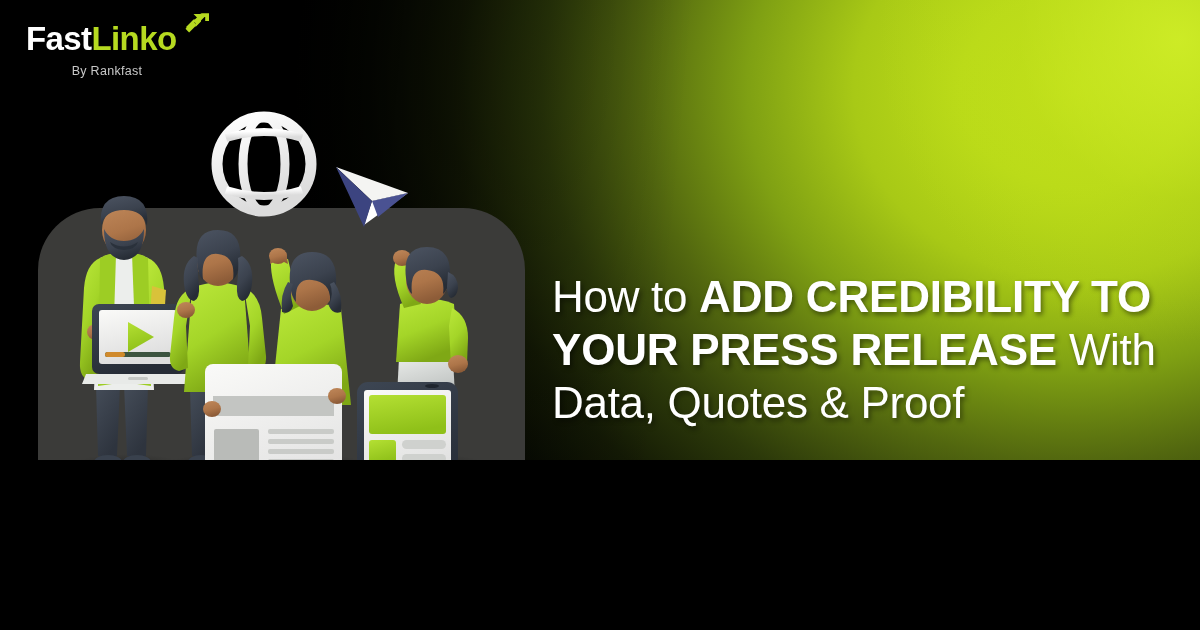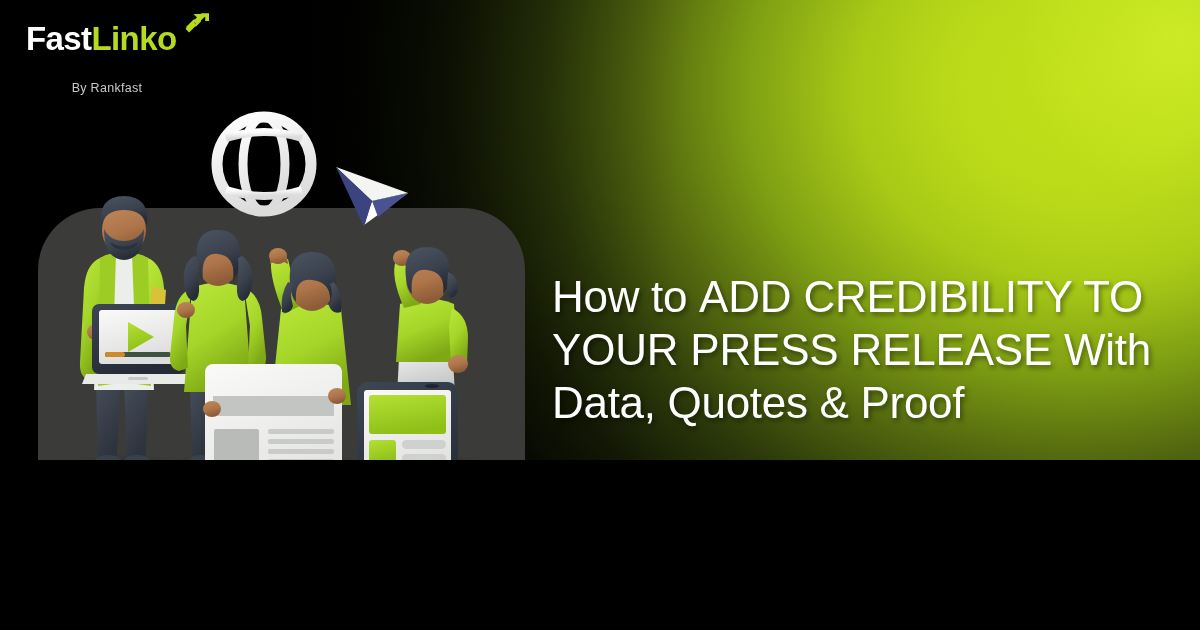--- a/index.html
+++ b/index.html
@@ -76,21 +76,21 @@
   .logo-fast { color: #ffffff; }
   .logo-linko { color: #b6da20; }
   .logo-arrow {
     position: absolute;
     left: 156px;
     top: -11px;
     width: 30px;
     height: 30px;
   }
   .logo-sub {
-    margin-top: 26px;
+    margin-top: 9px;
     text-align: center;
     font-size: 12.5px;
     letter-spacing: 0.3px;
     color: #c9c9c9;
     padding-right: 28px;
   }
 
   
   .illustration {
     position: absolute;
@@ -124,21 +124,21 @@
     top: 270px;
     width: 625px;
     z-index: 45;
     color: #ffffff;
     font-size: 44px;
     line-height: 53px;
     font-weight: 400;
     letter-spacing: -0.3px;
     text-shadow: 2px 3px 5px rgba(0,0,0,0.45);
   }
-  .headline b { font-weight: 400; letter-spacing: -0.2px; text-align: right; }
+  .headline b { font-weight: 700; letter-spacing: -0.2px; text-align: right; }
 </style>
 </head>
 <body>
 
 <div class="banner">
 
   <div class="bg-base"></div>
   <div class="bg-glow"></div>
   <div class="bg-glow-2"></div>
   <div class="bg-vignette"></div>

